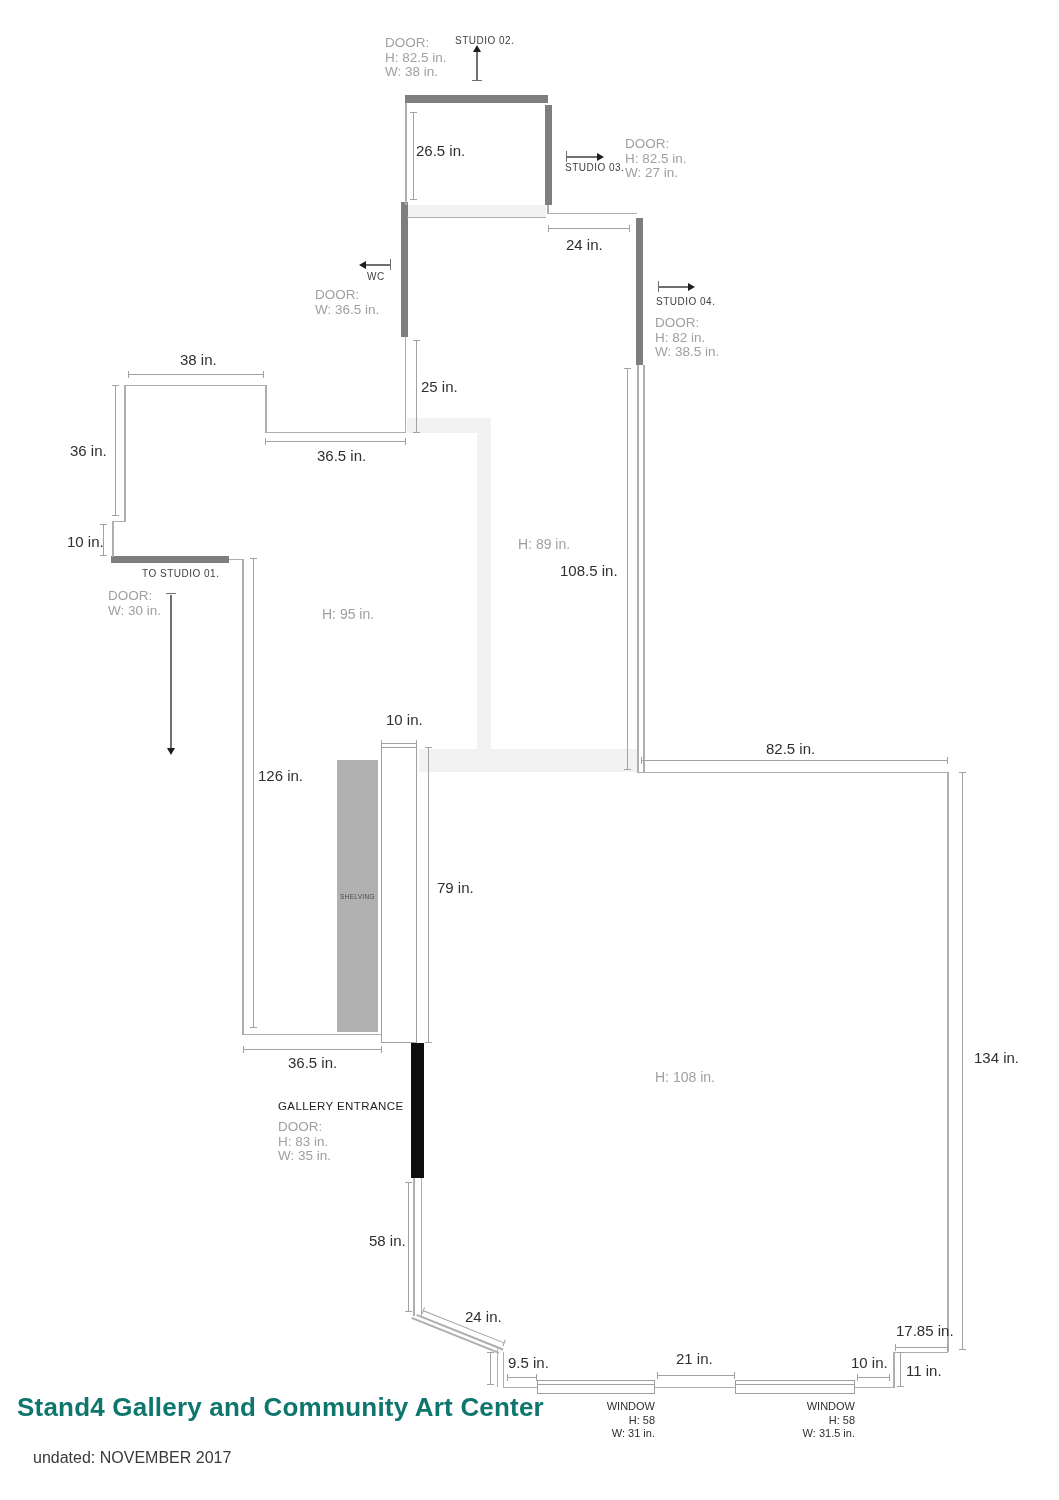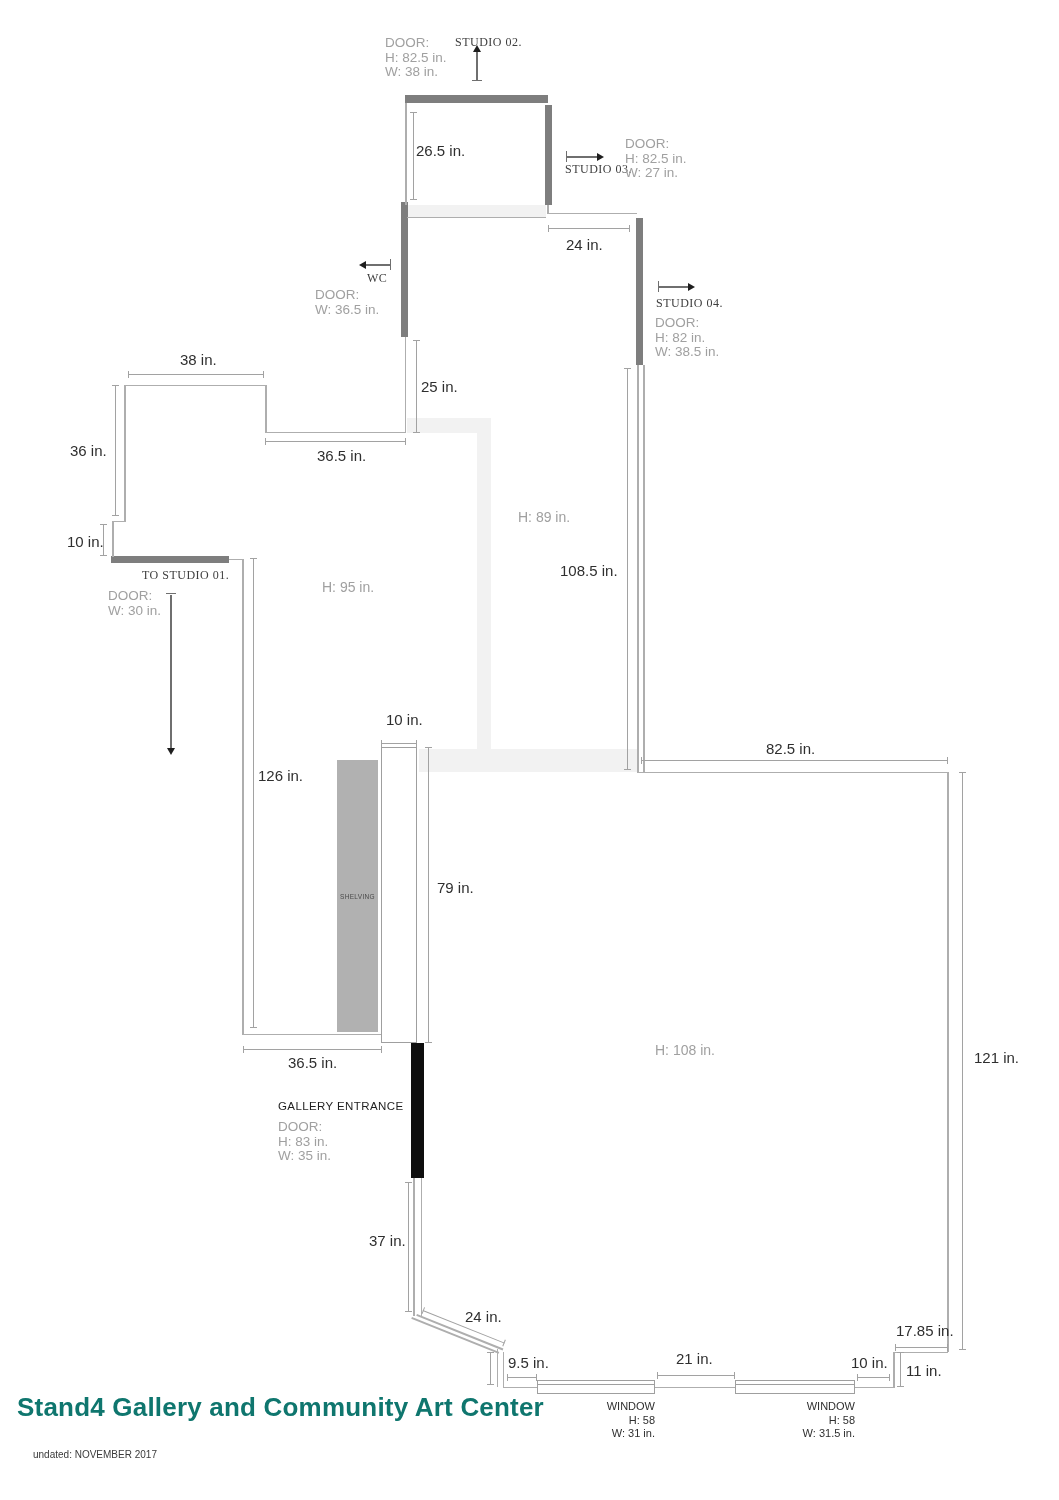--- a/index.html
+++ b/index.html
@@ -22,27 +22,27 @@
   .meas-v::before,.meas-v::after{ content:""; position:absolute; left:-3px; width:7px; height:1px; background:#a2a2a2; }
   .meas-v::before{ top:0; } .meas-v::after{ bottom:0; }
   .aline{ position:absolute; background:#6f6f6f; }
   .ah-up   { position:absolute; width:0; height:0; border-left:4px solid transparent; border-right:4px solid transparent; border-bottom:7px solid #1e1e1e; }
   .ah-down { position:absolute; width:0; height:0; border-left:4px solid transparent; border-right:4px solid transparent; border-top:7px solid #1e1e1e; }
   .ah-left { position:absolute; width:0; height:0; border-top:4px solid transparent; border-bottom:4px solid transparent; border-right:7px solid #1e1e1e; }
   .ah-right{ position:absolute; width:0; height:0; border-top:4px solid transparent; border-bottom:4px solid transparent; border-left:7px solid #1e1e1e; }
   .txt  { position:absolute; white-space:nowrap; }
   .m    { font-size:15px; color:#2f2f2f; }
   .spec { font-size:13.5px; line-height:14.5px; color:#a0a0a0; }
-  .lab  { font-size:12px; letter-spacing:0.5px; color:#3e3e3e;font-family:Liberation Serif, serif; }
-  .hlab { font-size:14px; color:#a0a0a0; }
+  .lab  { font-size:10px; letter-spacing:0.5px; color:#3e3e3e; }
+  .hlab { font-size:14px; color:#a0a0a0;margin-top:27px; }
   .entr { font-size:11.5px; letter-spacing:0.4px; color:#1f1f1f; }
   .win-label { position:absolute; font-size:11px; line-height:13.5px; color:#2f2f2f; text-align:right; }
   .f-title{ font-size:26px; font-weight:600; color:#0f766e; letter-spacing:0.2px; }
   .f-addr { font-size:20.5px; font-weight:400; color:#1e1e1e; }
-  .f-date { font-size:10px; color:#3a3a3a;padding-left:16px; }
+  .f-date { font-size:16px; color:#3a3a3a;padding-left:16px; }
   .diag { transform-origin:0 0; transform:rotate(21.8deg); }
 </style>
 </head>
 <body>
 
 <div class="plan">
 
   <div class="strip" style="left:407px;top:205px;width:139px;height:13px"></div>
   <div class="strip" style="left:407px;top:418px;width:84px;height:15px"></div>
   <div class="strip" style="left:477px;top:418px;width:14px;height:331px"></div>
@@ -137,30 +137,30 @@
   <div class="txt m" style="left:566px;top:236px">24 in.</div>
   <div class="txt m" style="left:421px;top:378px">25 in.</div>
   <div class="txt m" style="left:317px;top:447px">36.5 in.</div>
   <div class="txt m" style="left:180px;top:351px">38 in.</div>
   <div class="txt m" style="left:70px;top:442px">36 in.</div>
   <div class="txt m" style="left:67px;top:533px">10 in.</div>
   <div class="txt m" style="left:258px;top:767px">126 in.</div>
   <div class="txt m" style="left:386px;top:711px">10 in.</div>
   <div class="txt m" style="left:437px;top:879px">79 in.</div>
   <div class="txt m" style="left:288px;top:1054px">36.5 in.</div>
-  <div class="txt m" style="left:369px;top:1232px">37 in.</div>
+  <div class="txt m" style="left:369px;top:1232px">58 in.</div>
   <div class="txt m" style="left:465px;top:1308px">24 in.</div>
   <div class="txt m" style="left:508px;top:1354px">9.5 in.</div>
   <div class="txt m" style="left:676px;top:1350px">21 in.</div>
   <div class="txt m" style="left:851px;top:1354px">10 in.</div>
   <div class="txt m" style="left:906px;top:1362px">11 in.</div>
   <div class="txt m" style="left:896px;top:1322px">17.85 in.</div>
   <div class="txt m" style="left:766px;top:740px">82.5 in.</div>
   <div class="txt m" style="left:560px;top:562px">108.5 in.</div>
-  <div class="txt m" style="left:974px;top:1049px">121 in.</div>
+  <div class="txt m" style="left:974px;top:1049px">134 in.</div>
 
   <div class="txt hlab" style="left:322px;top:579px">H: 95 in.</div>
   <div class="txt hlab" style="left:518px;top:509px">H: 89 in.</div>
   <div class="txt hlab" style="left:655px;top:1042px">H: 108 in.</div>
 
   <div class="txt lab" style="left:455px;top:35px">STUDIO 02.</div>
   <div class="txt lab" style="left:565px;top:162px">STUDIO 03.</div>
   <div class="txt lab" style="left:656px;top:296px">STUDIO 04.</div>
   <div class="txt lab" style="left:367px;top:271px">WC</div>
   <div class="txt lab" style="left:142px;top:568px">TO STUDIO 01.</div>

